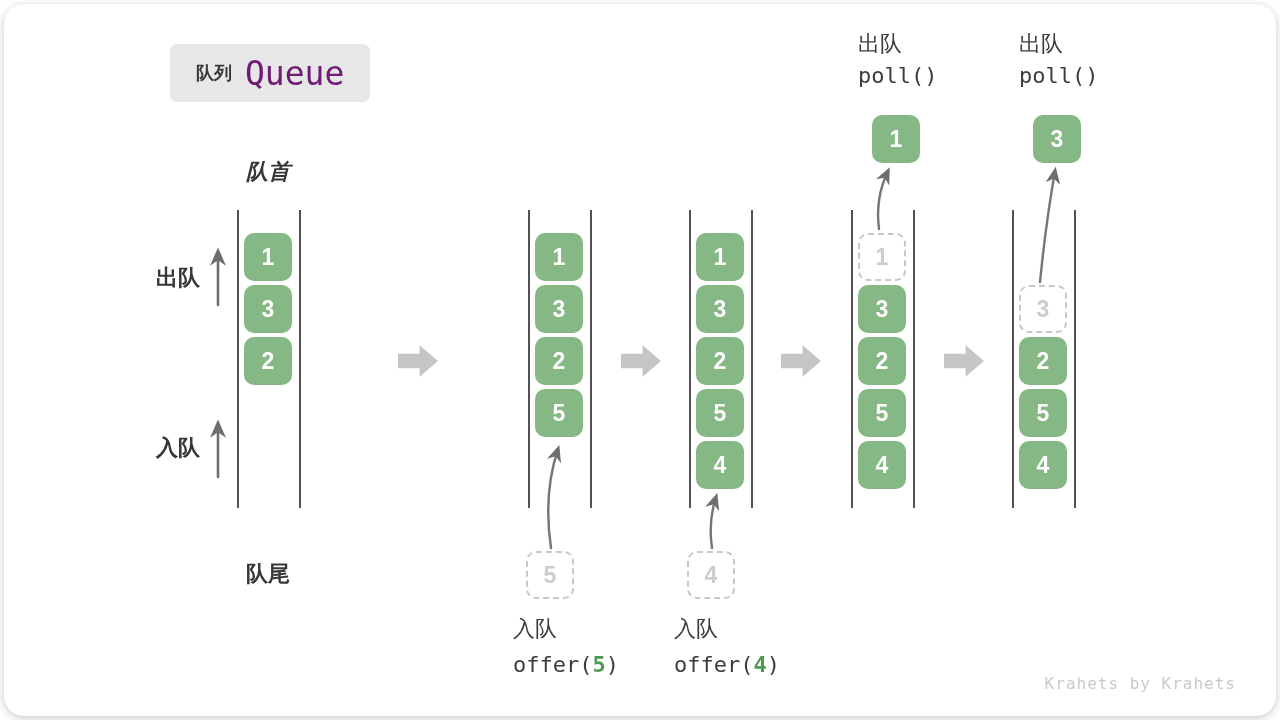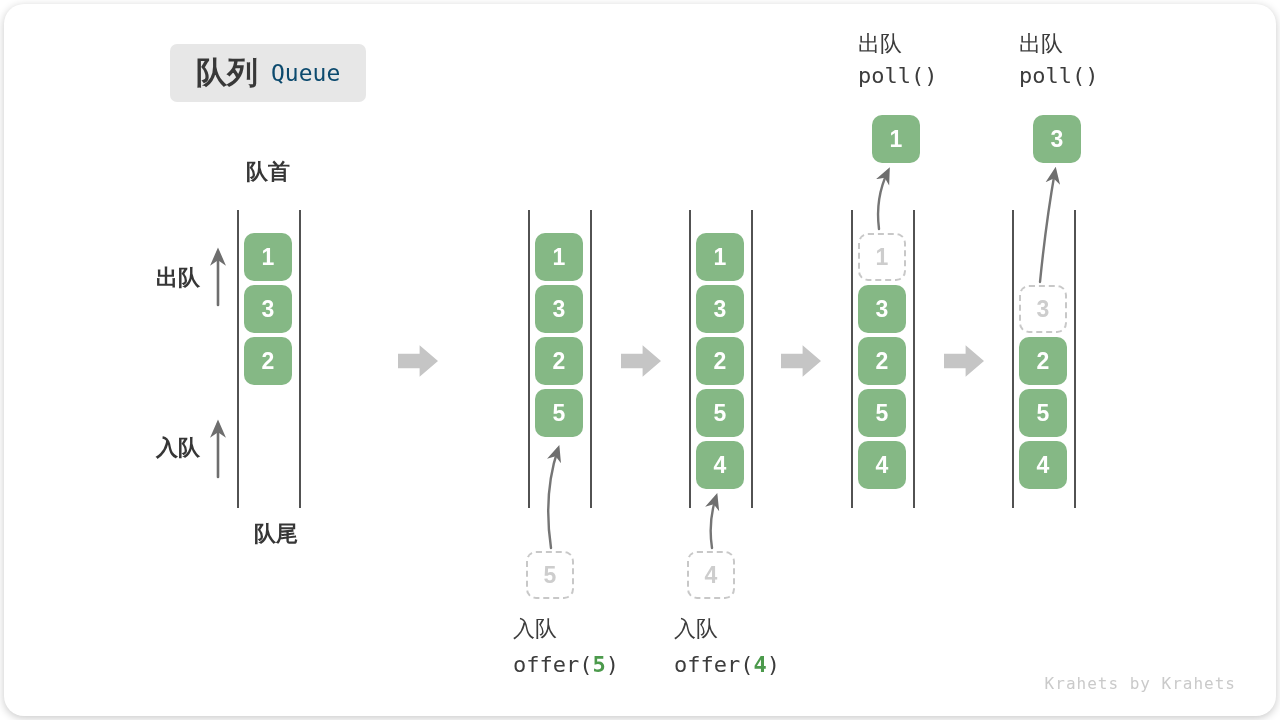--- a/index.html
+++ b/index.html
@@ -11,25 +11,25 @@
   }
   .card{
     position:absolute;inset:4px;background:#ffffff;border-radius:20px;
     box-shadow:0 2px 9px rgba(0,0,0,.22);
   }
   .title-box{
     position:absolute;left:170px;top:44px;height:58px;padding:0 26px;
     background:var(--title-bg,#e7e7e7);border-radius:7px;
     display:inline-flex;align-items:center;gap:13px;
   }
-  .title-zh{font-size:31px;font-weight:bold;color:#383838;}
-  .title-en{font-family:"DejaVu Sans Mono","Liberation Mono",monospace;font-size:23px;color:#0c4a6e;}
+  .title-zh{font-size:18px;font-weight:bold;color:#383838;}
+  .title-en{font-family:"DejaVu Sans Mono","Liberation Mono",monospace;font-size:33px;color:#701a75;}
   .lbl{position:absolute;font-weight:bold;font-size:22px;color:#363636;white-space:nowrap;}
-  .lbl.front{left:238px;top:157px;width:60px;text-align:center;}
-  .lbl.rear{left:238px;top:519px;width:60px;text-align:right;}
+  .lbl.front{left:238px;top:157px;width:60px;text-align:center;font-style:italic;}
+  .lbl.rear{left:238px;top:559px;width:60px;text-align:center;}
   .lbl.dequeue{left:144px;top:263px;width:56px;text-align:right;}
   .lbl.enqueue{left:144px;top:433px;width:56px;text-align:right;}
   .state{position:absolute;left:0;top:0;width:0;height:0;}
   .wall{position:absolute;top:210px;width:2px;height:298px;background:#525252;}
   .qbox{
     position:absolute;width:48px;height:48px;border-radius:10px;
     display:flex;align-items:center;justify-content:center;
     font-size:23px;font-weight:bold;box-sizing:border-box;
   }
   .qbox.solid{background:var(--green,#85b885);color:#ffffff;}

